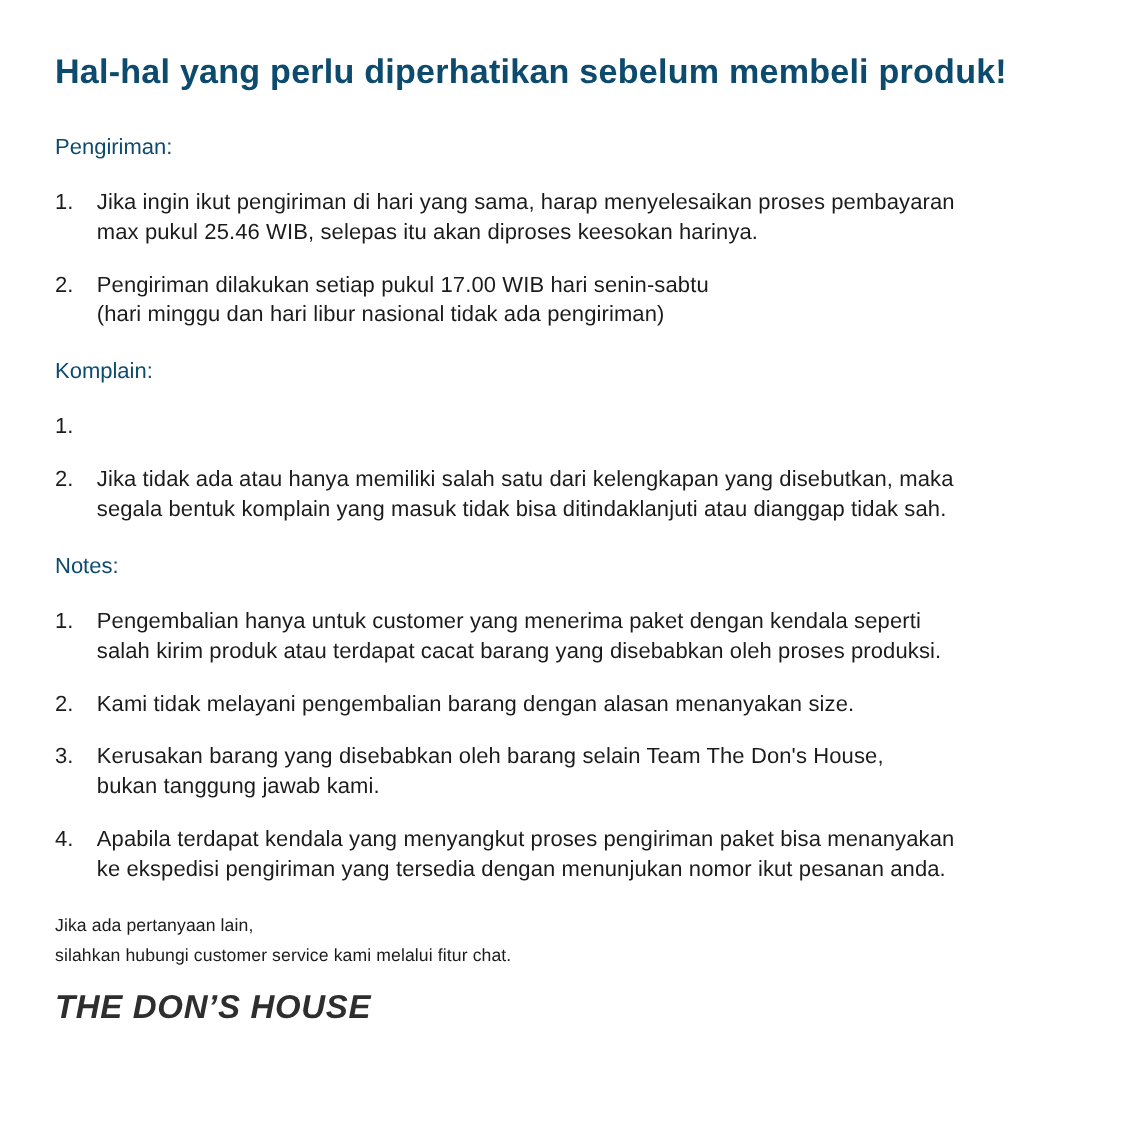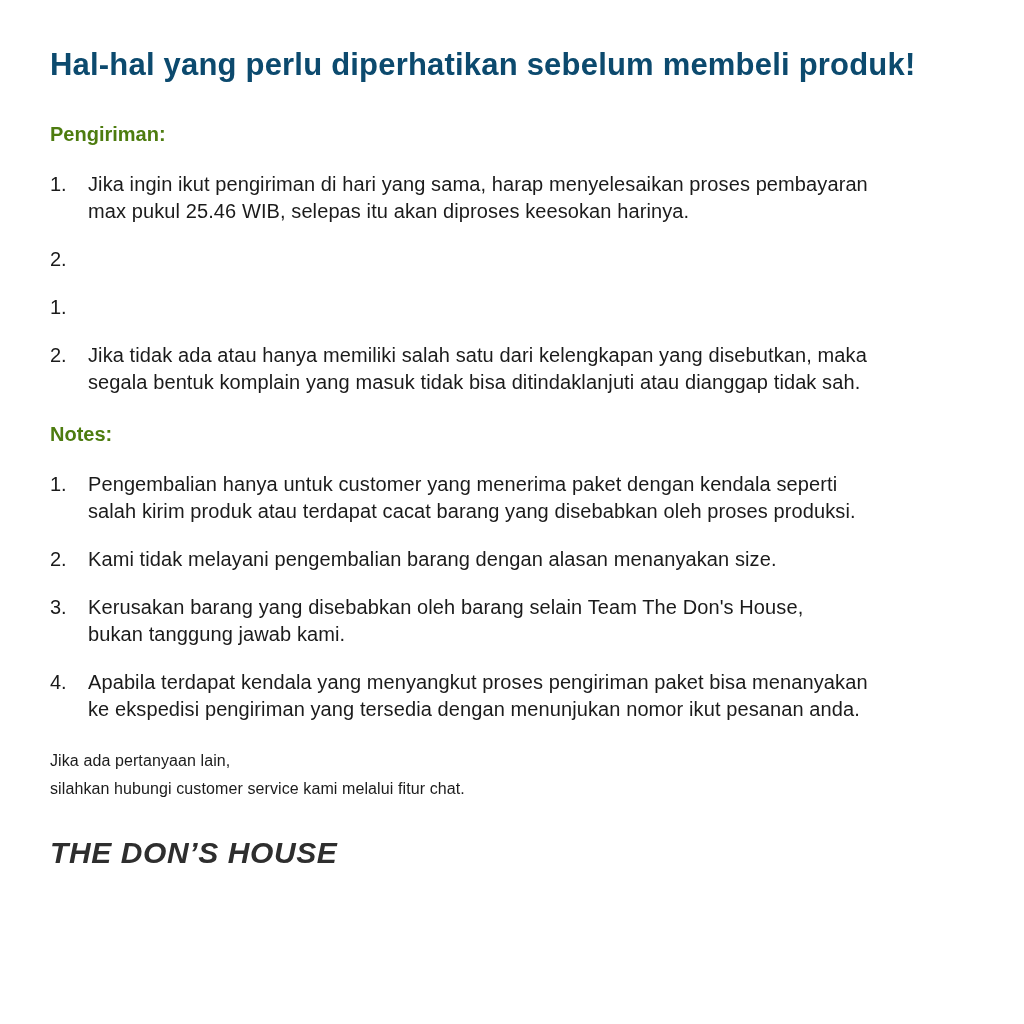--- a/index.html
+++ b/index.html
@@ -19,23 +19,23 @@
     line-height: 38px;
     font-weight: bold;
     margin: 0 0 38px 0;
     letter-spacing: 0.2px;
     white-space: pre;
     color: #0c4a6e;
   }
   .section-heading {
     font-size: 20px;
     line-height: 24px;
-    font-weight: bold;
+    font-weight: normal;
     margin: 26px 0 25px 0;
-    color: #4d7c0f;
+    color: #0c4a6e;
   }
   .section-heading.first { margin-top: 0; }
   .list { margin: 0; padding: 0; }
   .list-item {
     display: flex;
     align-items: flex-start;
     margin-bottom: 21px;
     font-size: 20px;
     line-height: 27px;
   }
@@ -48,21 +48,21 @@
     letter-spacing: 0.1px;
   }
   .footer-text {
     margin-top: 24px;
     font-size: 16px;
     line-height: 28px;
     white-space: pre;
     letter-spacing: 0.1px;
   }
   .brand {
-    margin-top: 33px;
+    margin-top: 15px;
     font-size: 30px;
     line-height: 34px;
     font-weight: bold;
     font-style: italic;
     letter-spacing: 0.6px;
     color: #2e2e2e;
   }
 </style>
 </head>
 <body>
@@ -73,23 +73,26 @@
 
   <h2 class="section-heading first">Pengiriman:</h2>
   <div class="list">
     <div class="list-item">
       <span class="item-number">1.</span>
       <span class="item-text">Jika ingin ikut pengiriman di hari yang sama, harap menyelesaikan proses pembayaran
 max pukul 25.46 WIB, selepas itu akan diproses keesokan harinya.</span>
     </div>
     <div class="list-item">
       <span class="item-number">2.</span>
+      <span class="item-text">Pengiriman dilakukan setiap pukul 17.00 WIB hari senin-sabtu
+(hari minggu dan hari libur nasional tidak ada pengiriman)</span>
     </div>
   </div>
 
+  <h2 class="section-heading">Komplain:</h2>
   <div class="list">
     <div class="list-item">
       <span class="item-number">1.</span>
     </div>
     <div class="list-item">
       <span class="item-number">2.</span>
       <span class="item-text">Jika tidak ada atau hanya memiliki salah satu dari kelengkapan yang disebutkan, maka
 segala bentuk komplain yang masuk tidak bisa ditindaklanjuti atau dianggap tidak sah.</span>
     </div>
   </div>

